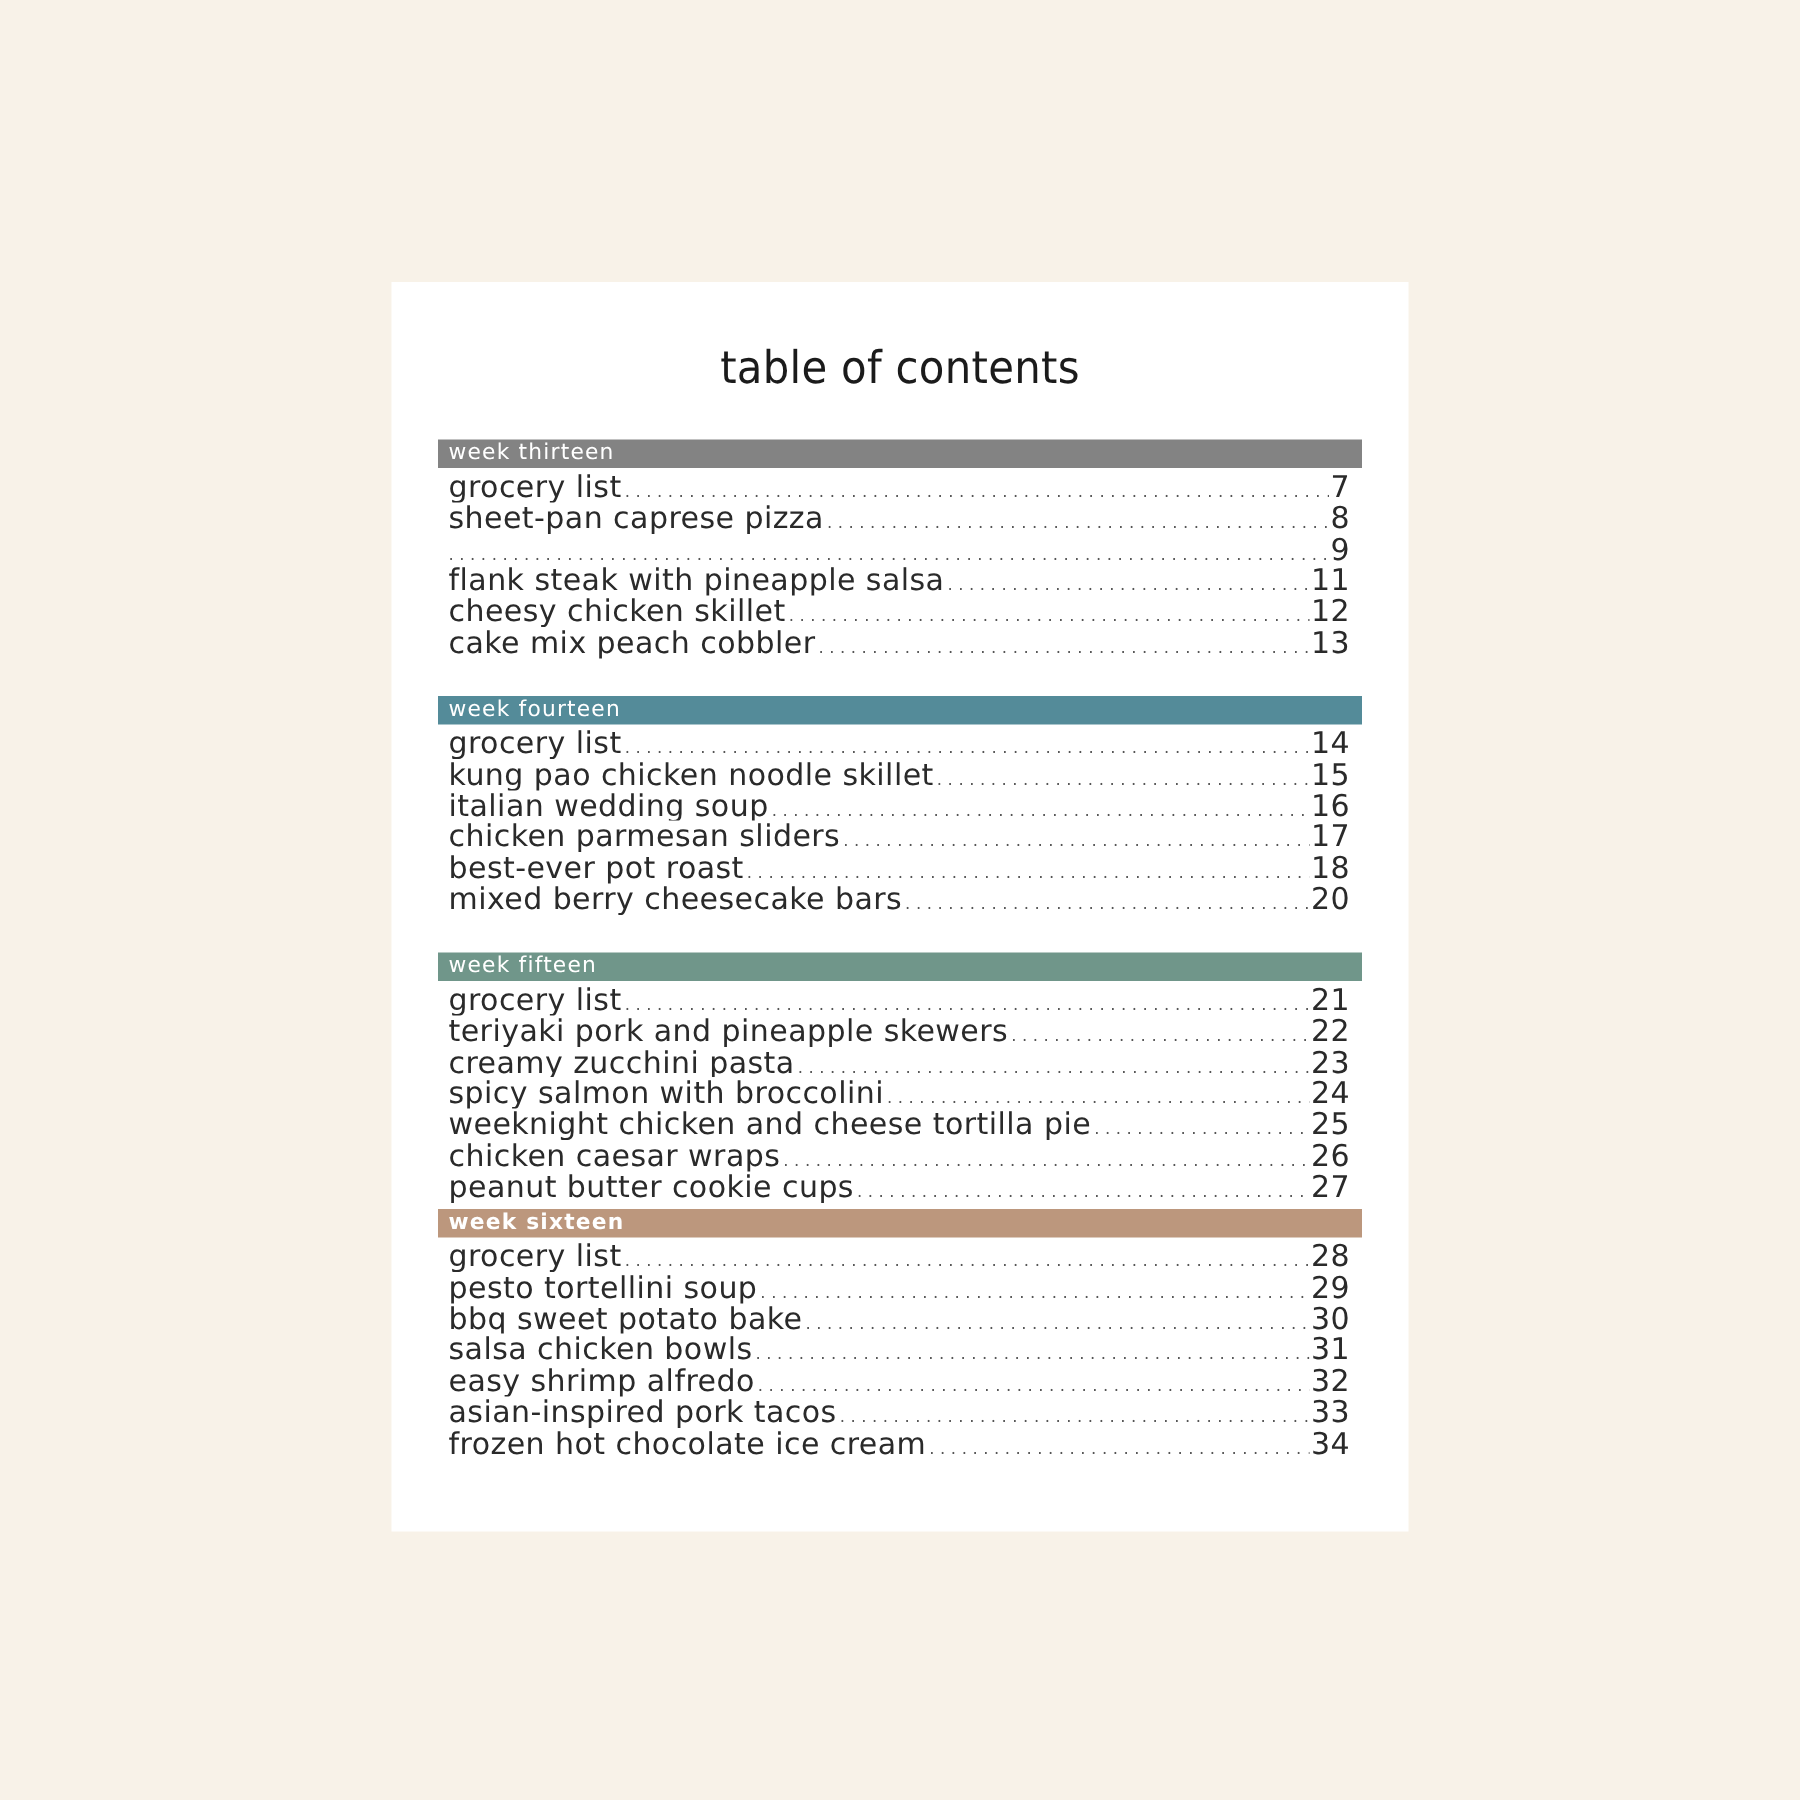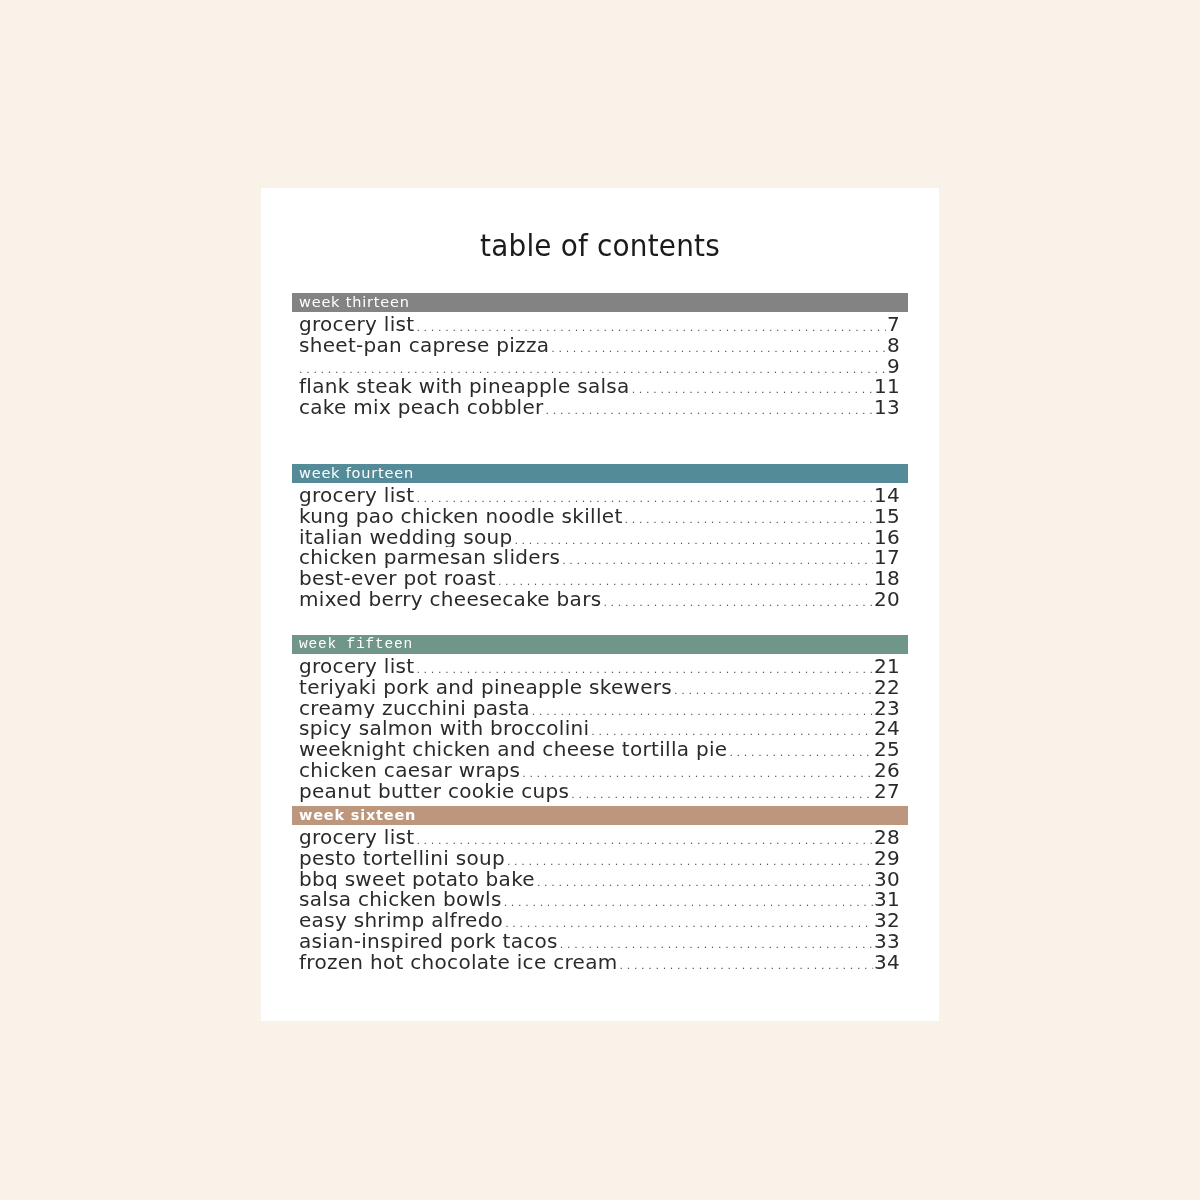--- a/index.html
+++ b/index.html
@@ -116,20 +116,25 @@
       <div class="entry">
           <span class="entry-leader"></span>
           <span class="entry-page">9</span>
         </div>
       <div class="entry">
           <span class="entry-label">flank steak with pineapple salsa</span>
           <span class="entry-leader"></span>
           <span class="entry-page">11</span>
         </div>
       <div class="entry">
+          <span class="entry-label">cheesy chicken skillet</span>
+          <span class="entry-leader"></span>
+          <span class="entry-page">12</span>
+        </div>
+      <div class="entry">
           <span class="entry-label">cake mix peach cobbler</span>
           <span class="entry-leader"></span>
           <span class="entry-page">13</span>
         </div>
     </div>
 
     <div class="section">
       <div class="section-header" style="background: rgb(84, 139, 153);">week fourteen</div>
       <div class="entry">
           <span class="entry-label">grocery list</span>
@@ -157,21 +162,21 @@
           <span class="entry-page">18</span>
         </div>
       <div class="entry">
           <span class="entry-label">mixed berry cheesecake bars</span>
           <span class="entry-leader"></span>
           <span class="entry-page">20</span>
         </div>
     </div>
 
     <div class="section">
-      <div class="section-header" style="background: rgb(112, 150, 138); font-family: Liberation Mono, monospace;">week fifteen</div>
+      <div class="section-header" style="background: rgb(112, 150, 138);">week fifteen</div>
       <div class="entry">
           <span class="entry-label">grocery list</span>
           <span class="entry-leader"></span>
           <span class="entry-page">21</span>
         </div>
       <div class="entry">
           <span class="entry-label">teriyaki pork and pineapple skewers</span>
           <span class="entry-leader"></span>
           <span class="entry-page">22</span>
         </div>

